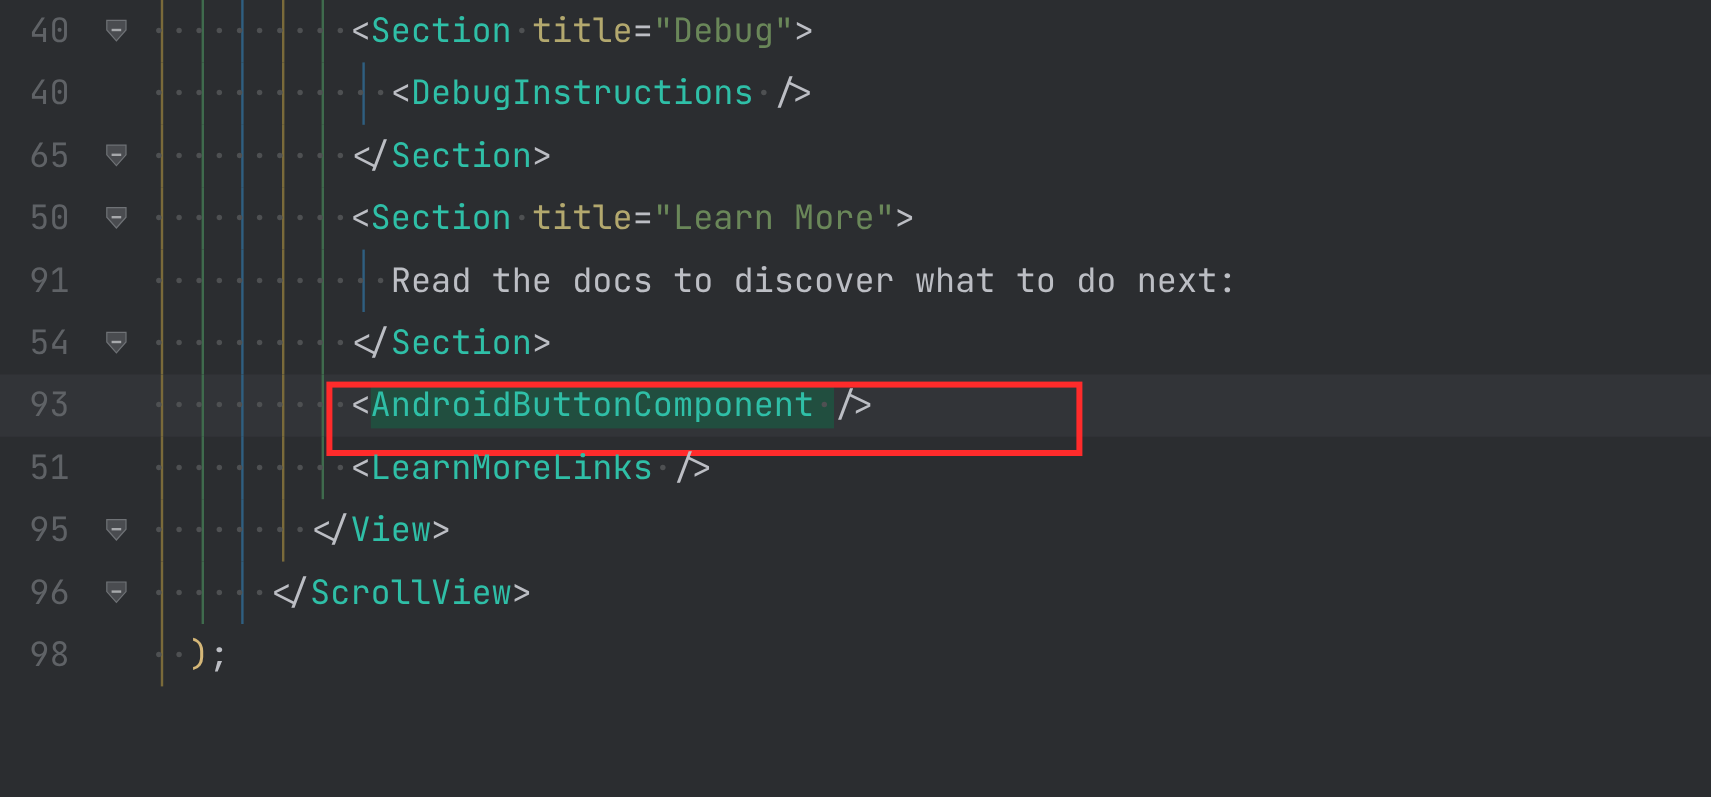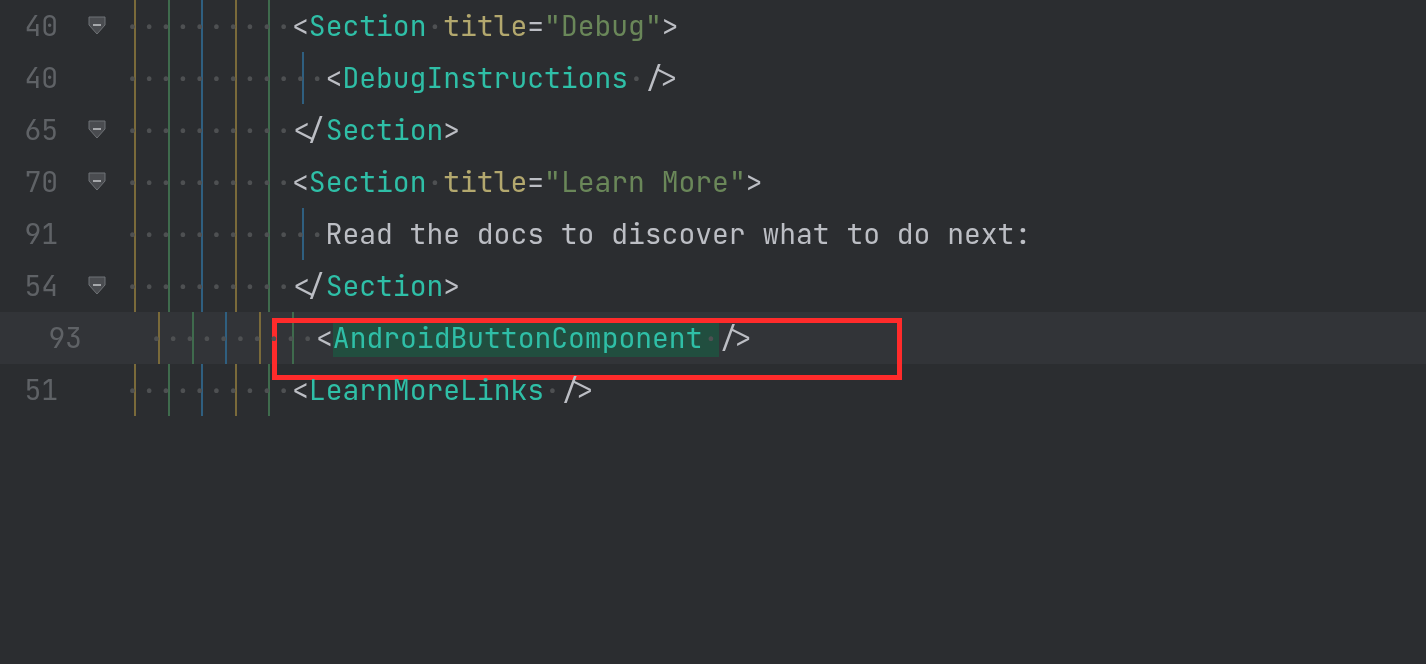--- a/index.html
+++ b/index.html
@@ -71,21 +71,20 @@
   .tok-attr  { color: #b3a86e; }
   .tok-str   { color: #6a8759; }
   .tok-text  { color: #bcbec4; }
   .tok-dot   { color: #4e5052; }
   .tok-brack { color: #d5b778; }
   .tok-paren { color: #bcbec4; }
 
   
   .row.current-line {
     background: #323438;
-    padding-left: 24px;
   }
   
   .annot-box {
     position: absolute;
     border: 5px solid #ff2b2b;
     pointer-events: none;
   }
   
   .sel-hl {
     position: absolute;
@@ -124,21 +123,21 @@
         <div class="fold-icon">
           <svg viewBox="0 0 24 24" width="24" height="24">
     <path d="M4 3 L12 3 L20 3 L20 11 L12 20 L4 11 Z" fill="#4a4c50" stroke="#6f7276" stroke-width="1"></path>
     <rect x="8" y="10" width="8" height="2" fill="#a6a8ab"></rect>
   </svg>
         </div>
       </div>
       <div class="code-area"><div class="guide g-yellow" style="left: 10px;"></div><div class="guide g-green" style="left: 43.6px;"></div><div class="guide g-blue" style="left: 77.2px;"></div><div class="guide g-yellow" style="left: 110.8px;"></div><div class="guide g-green" style="left: 144.4px;"></div><span class="tok-dot">··········</span><span class="tok-punct">&lt;/</span><span class="tok-tag">Section</span><span class="tok-punct">&gt;</span></div>
     </div>
     <div class="row">
-      <div class="gutter-num">70</div>
+      <div class="gutter-num">50</div>
       <div class="gutter-fold">
         <div class="fold-icon">
           <svg viewBox="0 0 24 24" width="24" height="24">
     <path d="M4 3 L12 3 L20 3 L20 11 L12 20 L4 11 Z" fill="#4a4c50" stroke="#6f7276" stroke-width="1"></path>
     <rect x="8" y="10" width="8" height="2" fill="#a6a8ab"></rect>
   </svg>
         </div>
       </div>
       <div class="code-area"><div class="guide g-yellow" style="left: 10px;"></div><div class="guide g-green" style="left: 43.6px;"></div><div class="guide g-blue" style="left: 77.2px;"></div><div class="guide g-yellow" style="left: 110.8px;"></div><div class="guide g-green" style="left: 144.4px;"></div><span class="tok-dot">··········</span><span class="tok-punct">&lt;</span><span class="tok-tag">Section</span><span class="tok-dot">·</span><span class="tok-attr">title</span><span class="tok-punct">=</span><span class="tok-str">"Learn More"</span><span class="tok-punct">&gt;</span></div>
     </div>
@@ -161,15 +160,44 @@
     </div>
     <div class="row current-line">
       <div class="gutter-num">93</div>
       <div class="gutter-fold"></div>
       <div class="code-area"><div class="guide g-yellow" style="left: 10px;"></div><div class="guide g-green" style="left: 43.6px;"></div><div class="guide g-blue" style="left: 77.2px;"></div><div class="guide g-yellow" style="left: 110.8px;"></div><div class="guide g-green" style="left: 144.4px;"></div><span class="tok-dot">··········</span><div class="sel-hl" style="left: 184.8px; width: 386.4px;"></div><span class="tok-punct">&lt;</span><span class="tok-tag">AndroidButtonComponent</span><span class="tok-dot">·</span><span class="tok-punct">/&gt;</span></div>
     </div>
     <div class="row">
       <div class="gutter-num">51</div>
       <div class="gutter-fold"></div>
       <div class="code-area"><div class="guide g-yellow" style="left: 10px;"></div><div class="guide g-green" style="left: 43.6px;"></div><div class="guide g-blue" style="left: 77.2px;"></div><div class="guide g-yellow" style="left: 110.8px;"></div><div class="guide g-green" style="left: 144.4px;"></div><span class="tok-dot">··········</span><span class="tok-punct">&lt;</span><span class="tok-tag">LearnMoreLinks</span><span class="tok-dot">·</span><span class="tok-punct">/&gt;</span></div>
+    </div>
+    <div class="row">
+      <div class="gutter-num">95</div>
+      <div class="gutter-fold">
+        <div class="fold-icon">
+          <svg viewBox="0 0 24 24" width="24" height="24">
+    <path d="M4 3 L12 3 L20 3 L20 11 L12 20 L4 11 Z" fill="#4a4c50" stroke="#6f7276" stroke-width="1"></path>
+    <rect x="8" y="10" width="8" height="2" fill="#a6a8ab"></rect>
+  </svg>
+        </div>
+      </div>
+      <div class="code-area"><div class="guide g-yellow" style="left: 10px;"></div><div class="guide g-green" style="left: 43.6px;"></div><div class="guide g-blue" style="left: 77.2px;"></div><div class="guide g-yellow" style="left: 110.8px;"></div><span class="tok-dot">········</span><span class="tok-punct">&lt;/</span><span class="tok-tag">View</span><span class="tok-punct">&gt;</span></div>
+    </div>
+    <div class="row">
+      <div class="gutter-num">96</div>
+      <div class="gutter-fold">
+        <div class="fold-icon">
+          <svg viewBox="0 0 24 24" width="24" height="24">
+    <path d="M4 3 L12 3 L20 3 L20 11 L12 20 L4 11 Z" fill="#4a4c50" stroke="#6f7276" stroke-width="1"></path>
+    <rect x="8" y="10" width="8" height="2" fill="#a6a8ab"></rect>
+  </svg>
+        </div>
+      </div>
+      <div class="code-area"><div class="guide g-yellow" style="left: 10px;"></div><div class="guide g-green" style="left: 43.6px;"></div><div class="guide g-blue" style="left: 77.2px;"></div><span class="tok-dot">······</span><span class="tok-punct">&lt;/</span><span class="tok-tag">ScrollView</span><span class="tok-punct">&gt;</span></div>
+    </div>
+    <div class="row">
+      <div class="gutter-num">98</div>
+      <div class="gutter-fold"></div>
+      <div class="code-area"><div class="guide g-yellow" style="left: 10px;"></div><span class="tok-dot">··</span><span class="tok-brack">)</span><span class="tok-paren">;</span></div>
     </div>
     <div class="annot-box" style="top: 318px; left: 272px; width: 630px; height: 62px;"></div>
   </div>
 
 </body></html>

